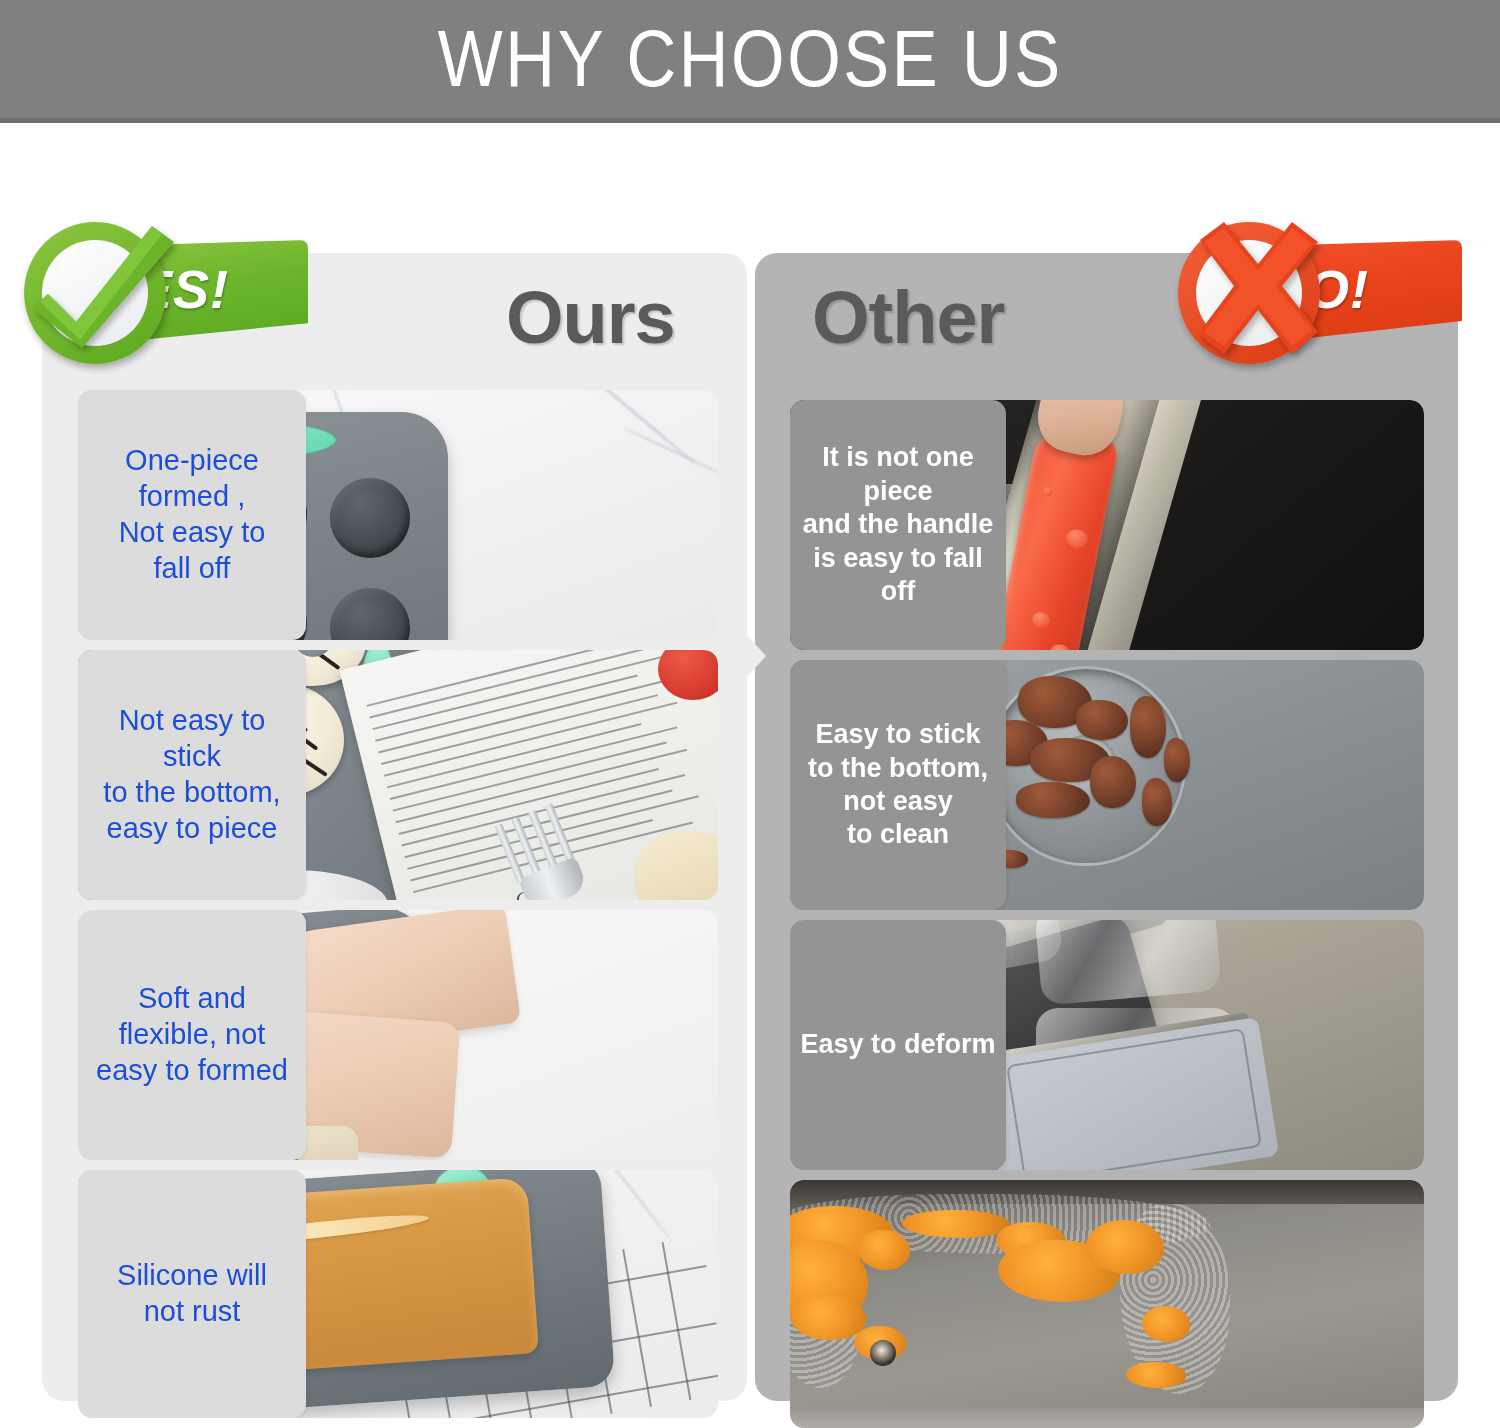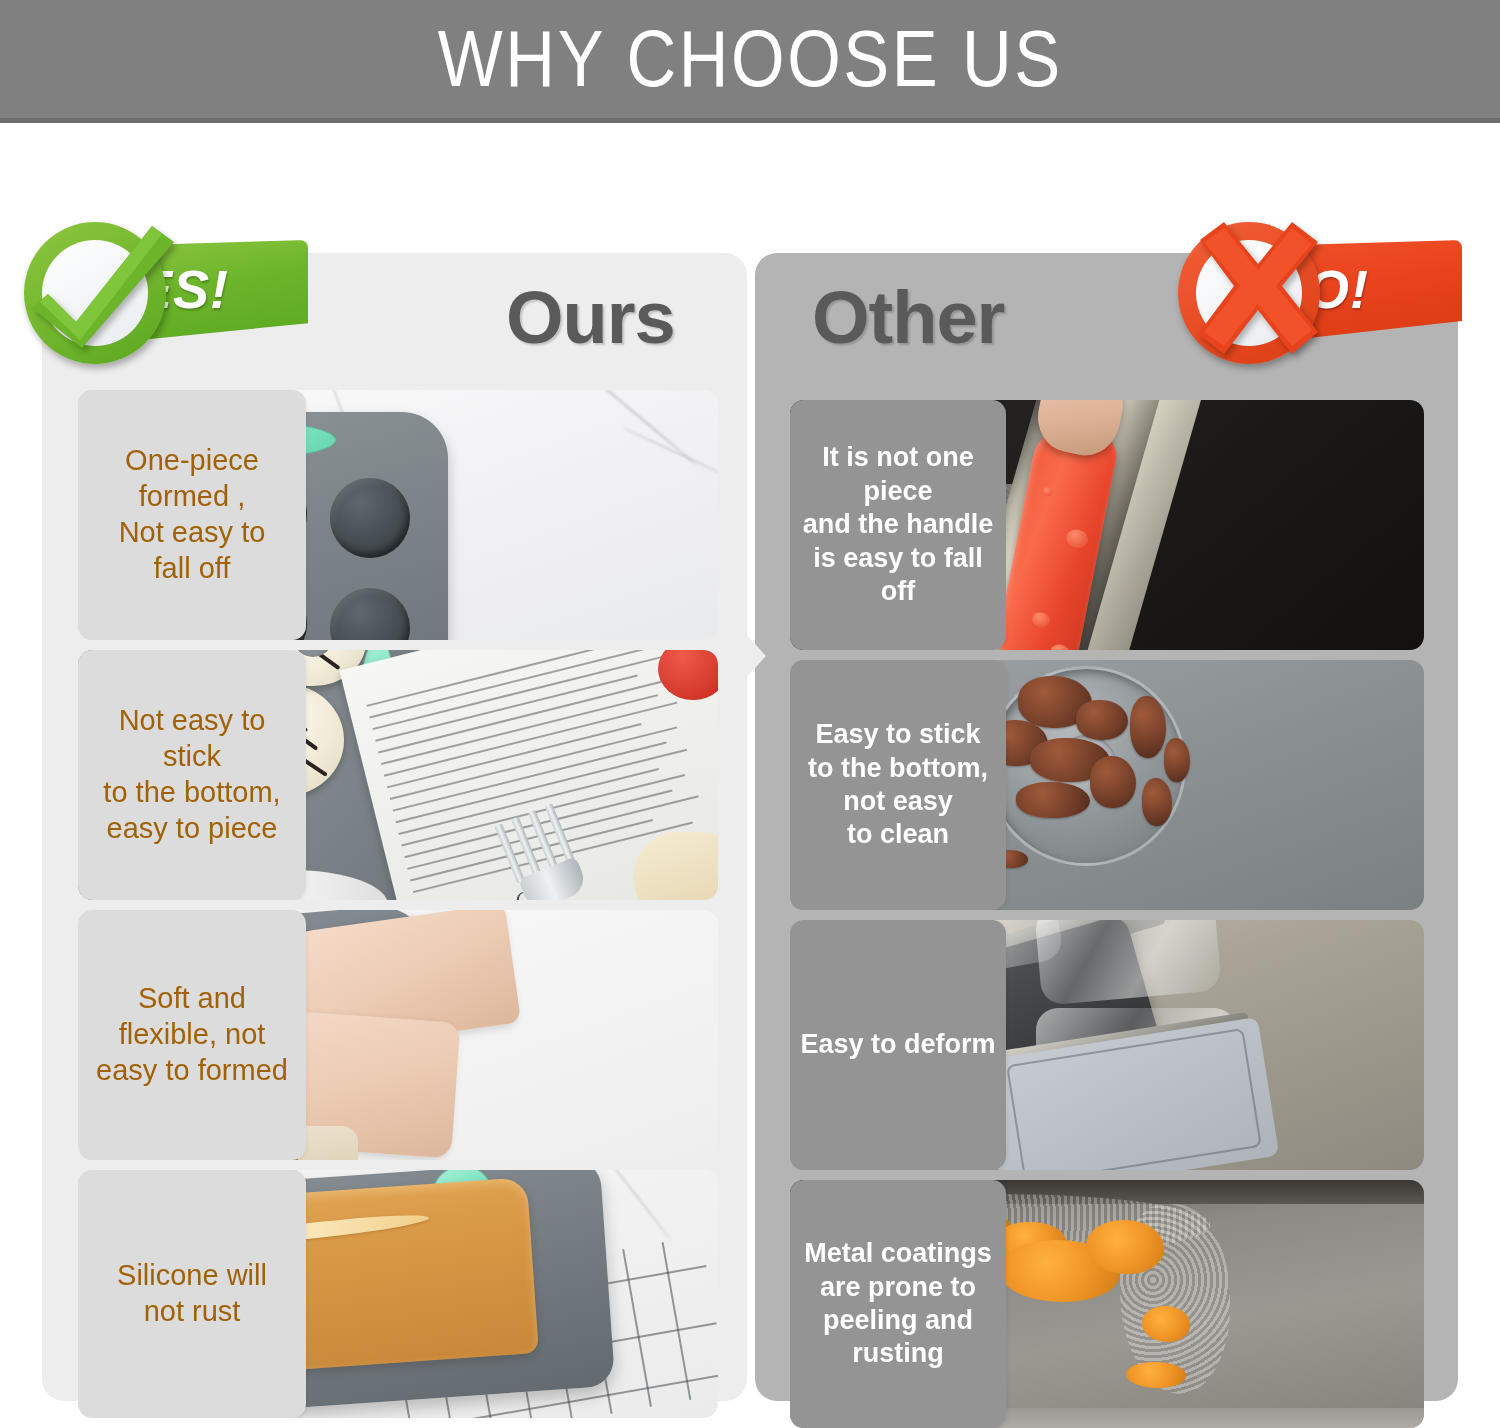--- a/index.html
+++ b/index.html
@@ -131,21 +131,21 @@
     filter: drop-shadow(3px 4px 3px rgba(0,0,0,0.28));
   }
 
   
   .row {
     position: absolute;
     overflow: hidden;
     border-radius: 14px;
   }
   .row-left  { left: 78px; width: 640px; }
-  .row-right { left: 790px; width: 634px; border-radius: 12px; }
+  .row-right { left: 790px; width: 634px; }
   .row-1 { top: 390px; height: 250px; }
   .row-2 { top: 650px; height: 250px; }
   .row-3 { top: 910px; height: 250px; }
   .row-4 { top: 1170px; height: 248px; }
   .row-right.row-1 { top: 400px; }
   .row-right.row-2 { top: 660px; }
   .row-right.row-3 { top: 920px; }
   .row-right.row-4 { top: 1180px; }
 
   .photo {
@@ -161,21 +161,21 @@
     top: 0; height: 100%;
     display: flex; align-items: center; justify-content: center;
     text-align: center;
     border-radius: 14px;
     z-index: 10;
     line-height: 1.24;
   }
   .caption-left {
     left: 0; width: 228px;
     background: #dcdcdc;
-    color: #a16207;
+    color: #1d4ed8;
     font-size: 29px;
     padding: 0 10px;
     box-shadow: 0 2px 5px rgba(0,0,0,0.08);
   }
   .caption-right {
     left: 0; width: 216px;
     background: #949494;
     color: #ffffff;
     font-size: 27px;
     font-weight: bold;
@@ -751,19 +751,13 @@
     <div class="rust-patch" style="left:206px;top:42px;width:70px;height:38px;"></div>
     <div class="rust-patch" style="left:208px;top:60px;width:122px;height:62px;"></div>
     <div class="rust-patch" style="left:296px;top:40px;width:78px;height:54px;"></div>
     <div class="rust-patch" style="left:352px;top:126px;width:48px;height:36px;"></div>
     <div class="rust-patch" style="left:0px;top:116px;width:76px;height:44px;"></div>
     <div class="rust-patch" style="left:64px;top:146px;width:52px;height:34px;"></div>
     <div class="rust-patch" style="left:336px;top:182px;width:60px;height:26px;"></div>
     <div class="rust-hole" style="left:80px;top:160px;width:26px;height:26px;"></div>
     <div style="position:absolute;left:0;bottom:-6px;width:100%;height:26px;background:linear-gradient(0deg,#b6b3ae,#9b9893);"></div>
   </div>
-  <div class="caption caption-right">
-    <span>Metal coatings
-are prone to
-peeling and
-rusting</span>
-  </div>
 </div>
 
 </body></html>

